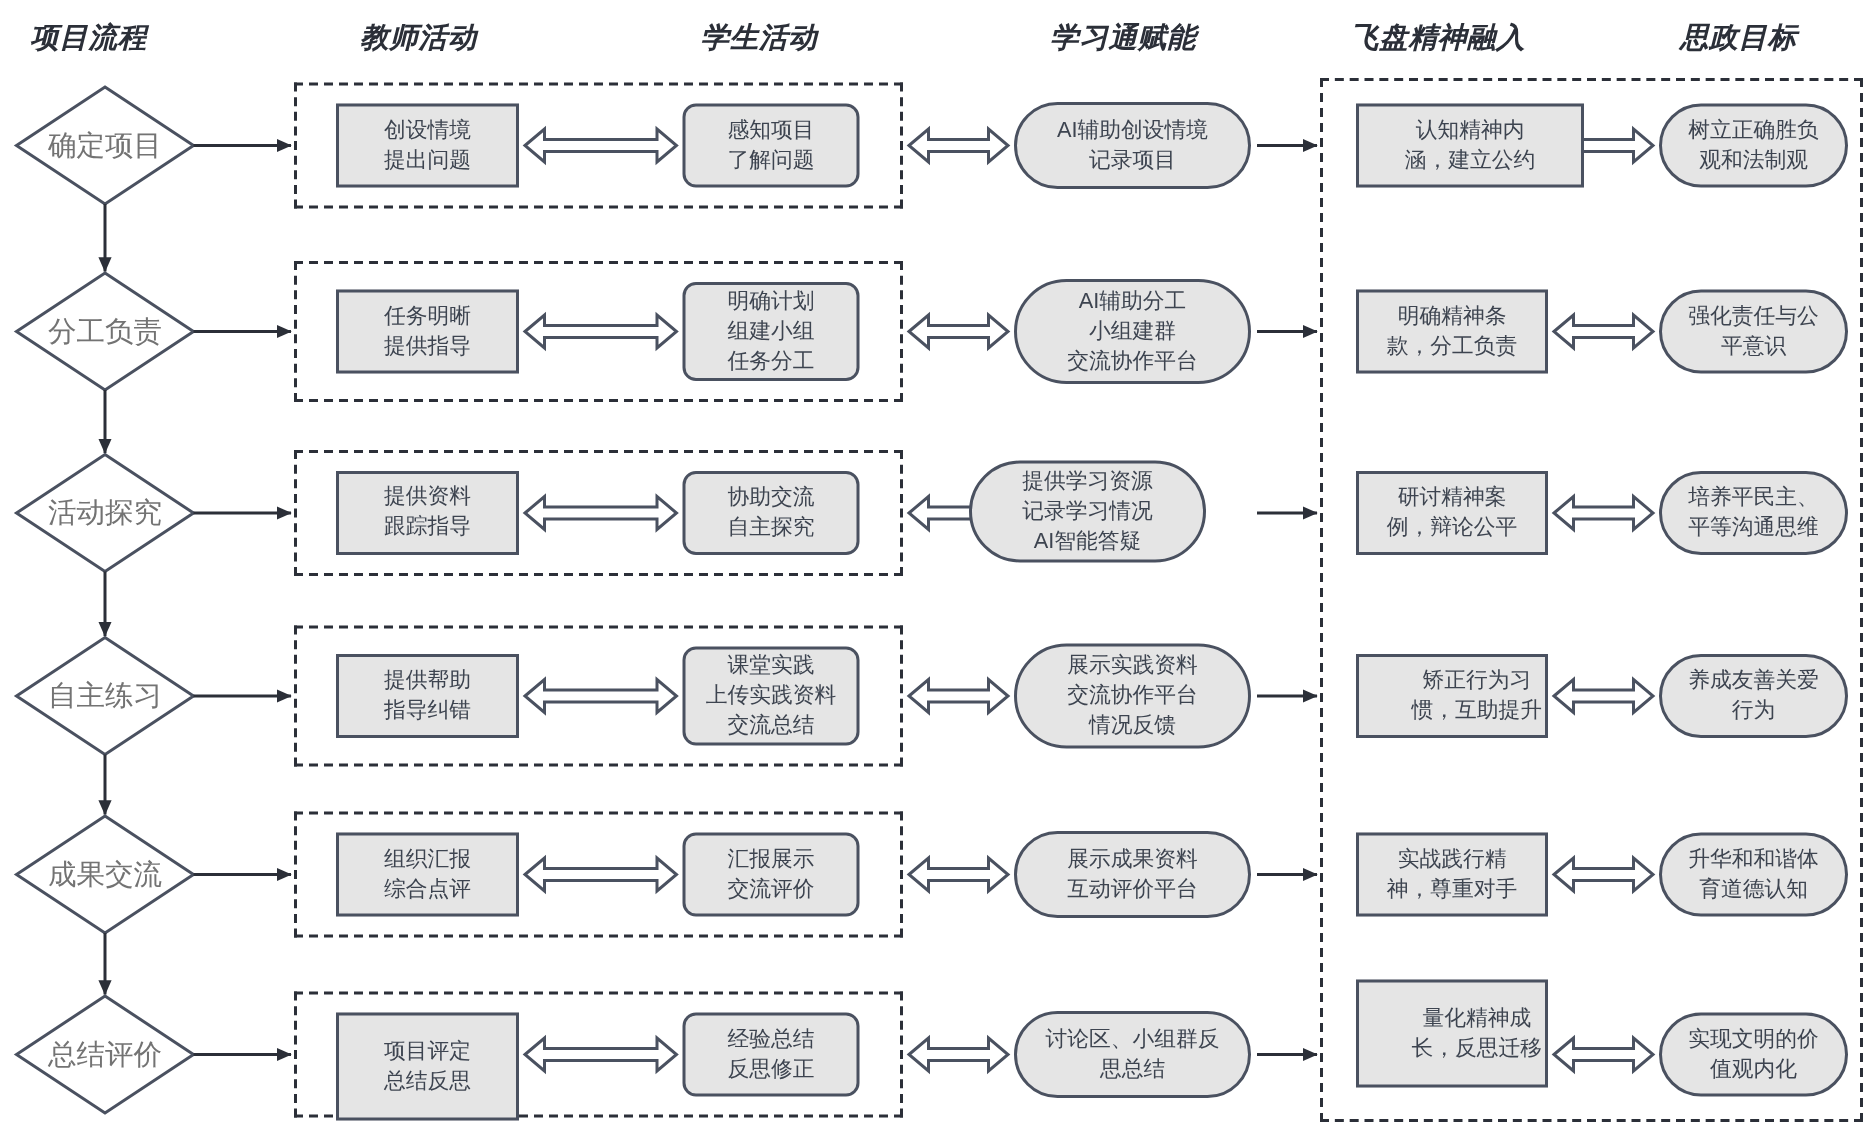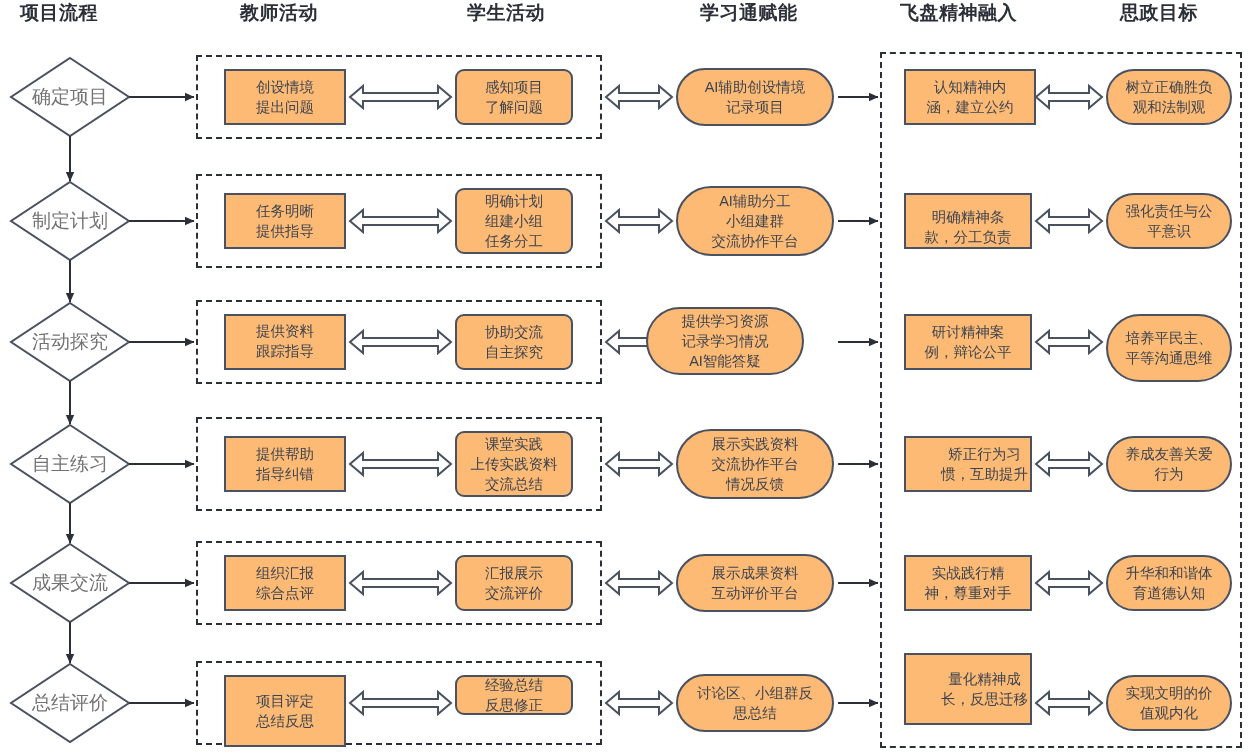--- a/index.html
+++ b/index.html
@@ -1,27 +1,27 @@
 <!DOCTYPE html>
 <html><head>
 <meta charset="utf-8">
 <style>
   html,body{margin:0;padding:0;background:#ffffff;}
   body{width:1248px;height:756px;font-family:"Liberation Sans","DejaVu Sans",sans-serif;color:#3d4450;}
   #stage{position:relative;width:1248px;height:756px;overflow:hidden;}
 
-  .hdr{position:absolute;top:0;font-size:19px;font-weight:bold;color:#2b2f38;letter-spacing:.5px;white-space:nowrap;}
+  .hdr{position:absolute;top:12px;font-size:19px;font-weight:bold;color:#2b2f38;letter-spacing:.5px;white-space:nowrap;font-style:italic;}
 
   .diamond{position:absolute;width:118px;height:78px;}
   .diamond .dlabel{position:absolute;left:0;top:0;width:118px;height:78px;display:flex;align-items:center;justify-content:center;font-size:19px;color:#737373;white-space:nowrap;z-index:2;}
 
   .grp{position:absolute;border:2.5px dashed #2b2f38;box-sizing:border-box;}
   .rightpanel{position:absolute;border:2.5px dashed #2b2f38;box-sizing:border-box;}
 
-  .nodebox{position:absolute;box-sizing:border-box;border:2px solid #4a5160;background:#fdba74;
+  .nodebox{position:absolute;box-sizing:border-box;border:2px solid #4a5160;background:#e5e5e5;
            display:flex;flex-direction:column;align-items:center;justify-content:center;
            font-size:14.5px;line-height:1.38;color:#3d4450;text-align:center;}
   .rounded{border-radius:9px;}
   .pill{border-radius:999px;}
   svg.ov{position:absolute;left:0;top:0;width:1248px;height:756px;pointer-events:none;}
 </style>
 </head>
 <body>
 
 <div id="stage">
@@ -96,47 +96,47 @@
         <div>提出问题</div>
       </div>
       <div class="nodebox rounded" style="left: 455px; top: 69px; width: 118px; height: 56px;">
         <div>感知项目</div>
         <div>了解问题</div>
       </div>
       <div class="nodebox pill" style="left: 676px; top: 68px; width: 158px; height: 58px;">
         <div>AI辅助创设情境</div>
         <div>记录项目</div>
       </div>
-      <div class="nodebox " style="left: 904px; top: 69px; width: 132px; height: 56px;">
+      <div class="nodebox " style="left: 904px; top: 69px; width: 152px; height: 56px;">
         <div>认知精神内</div>
         <div>涵，建立公约</div>
       </div>
       <div class="nodebox pill" style="left: 1106px; top: 69px; width: 126px; height: 56px;">
         <div>树立正确胜负</div>
         <div>观和法制观</div>
       </div>
       <div class="diamond" style="left: 11px; top: 182px;">
-        <div class="dlabel">制定计划</div>
+        <div class="dlabel">分工负责</div>
       </div>
       <div class="grp" style="left: 196px; top: 174px; width: 406px; height: 94px;"></div>
       <div class="nodebox " style="left: 224px; top: 193px; width: 122px; height: 56px;">
         <div>任务明晰</div>
         <div>提供指导</div>
       </div>
       <div class="nodebox rounded" style="left: 455px; top: 188px; width: 118px; height: 66px;">
         <div>明确计划</div>
         <div>组建小组</div>
         <div>任务分工</div>
       </div>
       <div class="nodebox pill" style="left: 676px; top: 186px; width: 158px; height: 70px; text-align: right;">
         <div>AI辅助分工</div>
         <div>小组建群</div>
         <div>交流协作平台</div>
       </div>
-      <div class="nodebox " style="left: 904px; top: 193px; width: 128px; height: 56px; justify-content: flex-end;">
+      <div class="nodebox " style="left: 904px; top: 193px; width: 128px; height: 56px;">
         <div>明确精神条</div>
         <div>款，分工负责</div>
       </div>
       <div class="nodebox pill" style="left: 1106px; top: 193px; width: 126px; height: 56px;">
         <div>强化责任与公</div>
         <div>平意识</div>
       </div>
       <div class="diamond" style="left: 11px; top: 303px;">
         <div class="dlabel">活动探究</div>
       </div>
@@ -151,21 +151,21 @@
       </div>
       <div class="nodebox pill" style="left: 646px; top: 307px; width: 158px; height: 68px;">
         <div>提供学习资源</div>
         <div>记录学习情况</div>
         <div>AI智能答疑</div>
       </div>
       <div class="nodebox " style="left: 904px; top: 314px; width: 128px; height: 56px;">
         <div>研讨精神案</div>
         <div>例，辩论公平</div>
       </div>
-      <div class="nodebox pill" style="left: 1106px; top: 314px; width: 126px; height: 68px;">
+      <div class="nodebox pill" style="left: 1106px; top: 314px; width: 126px; height: 56px;">
         <div>培养平民主、</div>
         <div>平等沟通思维</div>
       </div>
       <div class="diamond" style="left: 11px; top: 425px;">
         <div class="dlabel">自主练习</div>
       </div>
       <div class="grp" style="left: 196px; top: 417px; width: 406px; height: 94px;"></div>
       <div class="nodebox " style="left: 224px; top: 436px; width: 122px; height: 56px;">
         <div>提供帮助</div>
         <div>指导纠错</div>
@@ -213,21 +213,21 @@
         <div>育道德认知</div>
       </div>
       <div class="diamond" style="left: 11px; top: 664px;">
         <div class="dlabel">总结评价</div>
       </div>
       <div class="grp" style="left: 196px; top: 661px; width: 406px; height: 84px;"></div>
       <div class="nodebox " style="left: 224px; top: 675px; width: 122px; height: 72px;">
         <div>项目评定</div>
         <div>总结反思</div>
       </div>
-      <div class="nodebox rounded" style="left: 455px; top: 675px; width: 118px; height: 40px;">
+      <div class="nodebox rounded" style="left: 455px; top: 675px; width: 118px; height: 56px;">
         <div>经验总结</div>
         <div>反思修正</div>
       </div>
       <div class="nodebox pill" style="left: 676px; top: 674px; width: 158px; height: 58px;">
         <div>讨论区、小组群反</div>
         <div>思总结</div>
       </div>
       <div class="nodebox " style="left: 904px; top: 653px; width: 128px; height: 72px; padding-left: 33px;">
         <div>量化精神成</div>
         <div>长，反思迁移</div>

